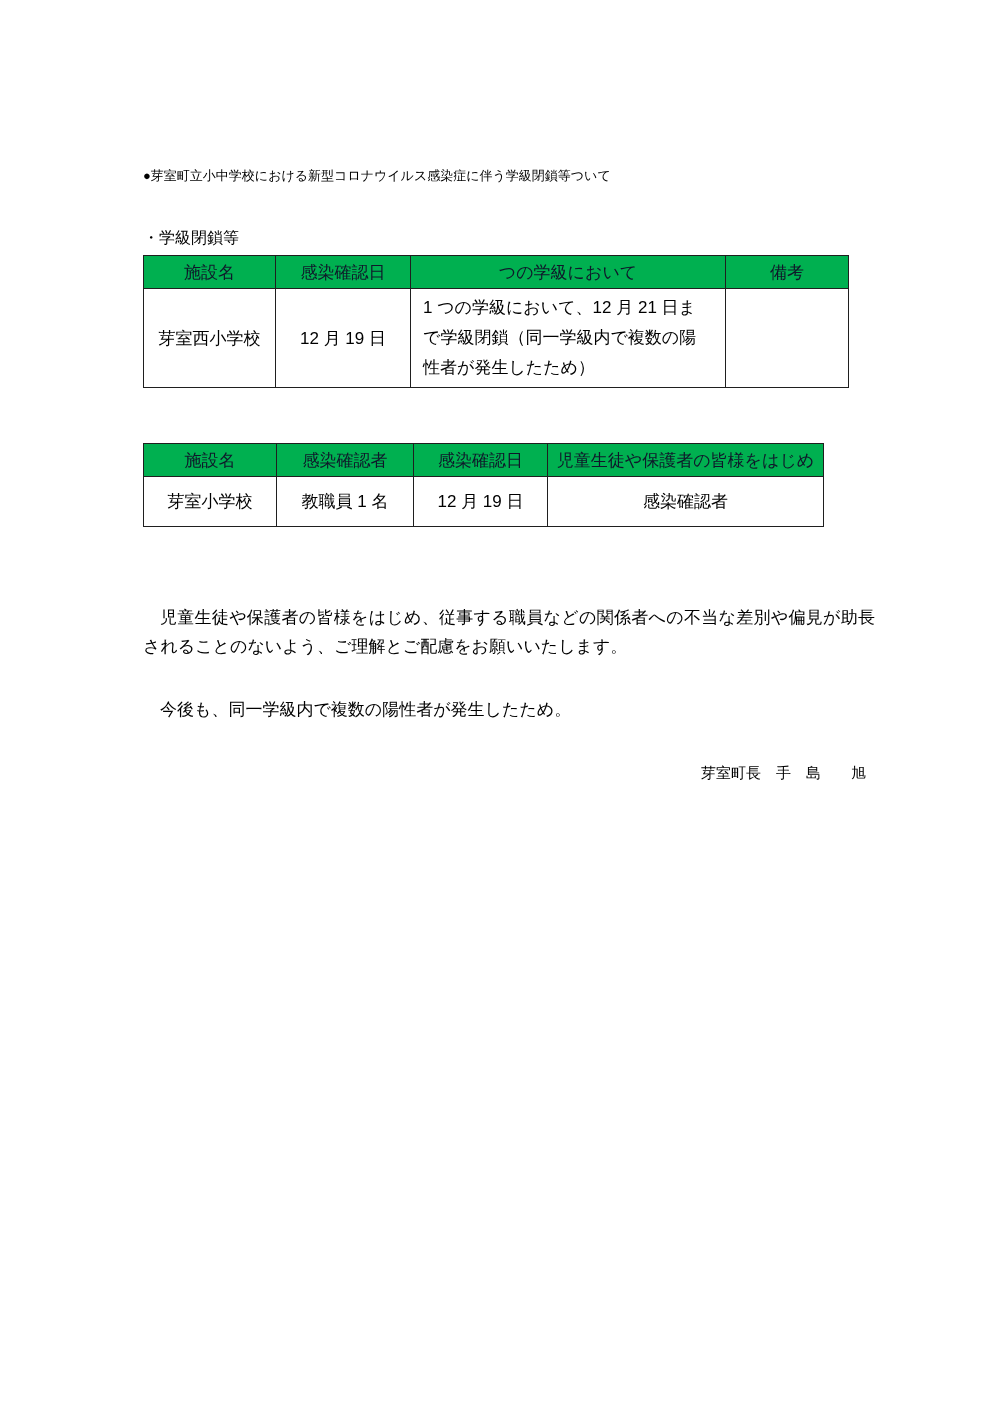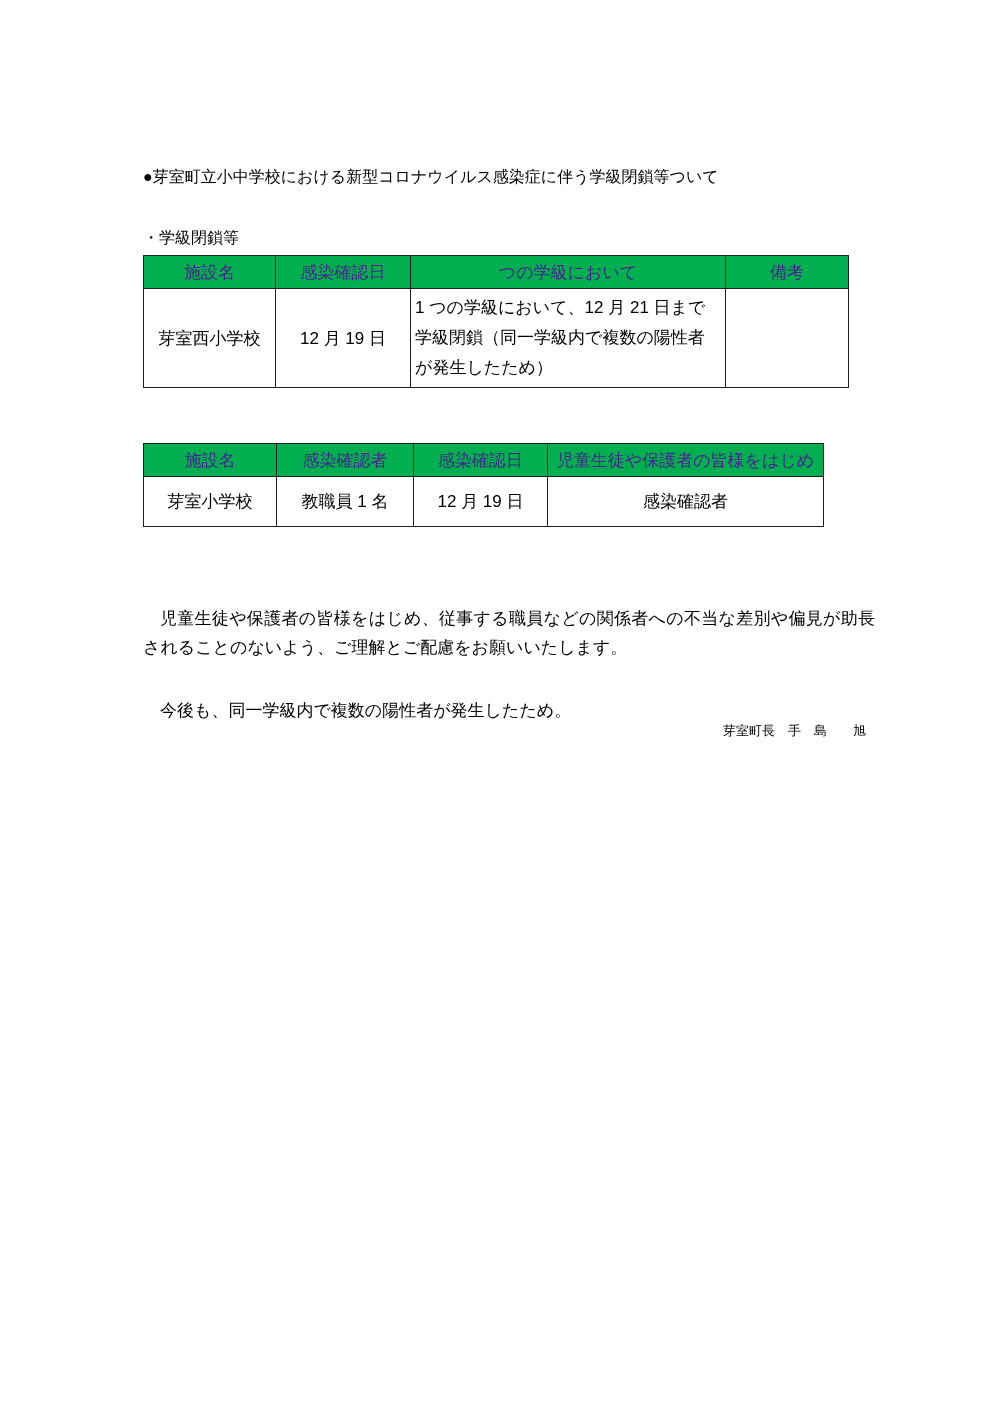--- a/index.html
+++ b/index.html
@@ -8,21 +8,21 @@
     width: 1000px;
     height: 1415px;
     position: relative;
     font-family: "Liberation Sans", "DejaVu Sans", sans-serif;
     color: #000000;
     overflow: hidden;
   }
   .abs { position: absolute; }
   .doc-title {
     left: 143px; top: 167px;
-    font-size: 16px;
+    font-size: 13px;
     white-space: nowrap;
   }
   .section-label {
     font-size: 16px;
     white-space: nowrap;
   }
   .label-1 { left: 143px; top: 228px; }
   .label-2 { left: 143px; top: 416px; margin-top: 29px; }
   table {
     position: absolute;
@@ -32,50 +32,51 @@
   .tbl-1 { left: 143px; top: 255px; width: 705px; }
   .tbl-2 { left: 143px; top: 443px; width: 680px; }
   th, td {
     border: 1px solid #1f1f1f;
     font-size: 17px;
     font-weight: normal;
     vertical-align: middle;
   }
   th {
     background: #00B050;
-    color: #4c1d95;
+    color: #0f172a;
     text-align: center;
     height: 33px;
   }
   td {
     background: #ffffff;
     text-align: center;
   }
   .tbl-1 tr.data-row { height: 90px; }
   .tbl-2 tr.data-row { height: 50px; }
   td.detail-cell {
     text-align: left;
-    padding: 4px 4px;
+    padding: 4px 12px;
     line-height: 30px;
   }
   .body-para {
     left: 143px;
     width: 732px;
     font-size: 17px;
     line-height: 29px;
     text-indent: 17px;
     text-align: justify;
+    font-family: Liberation Mono, monospace;
   }
   .para-1 { top: 604px; }
   .para-2 { top: 696px; }
   .signature-block {
     right: 134px;
-    top: 715px;
+    top: 757px;
     text-align: right;
-    font-size: 13px;
+    font-size: 15px;
     line-height: 31px;
     white-space: nowrap;
   }
 </style>
 </head>
 <body>
 
 <div class="abs doc-title">●芽室町立小中学校における新型コロナウイルス感染症に伴う学級閉鎖等ついて</div>
 
 <div class="abs section-label label-1">・学級閉鎖等</div>

